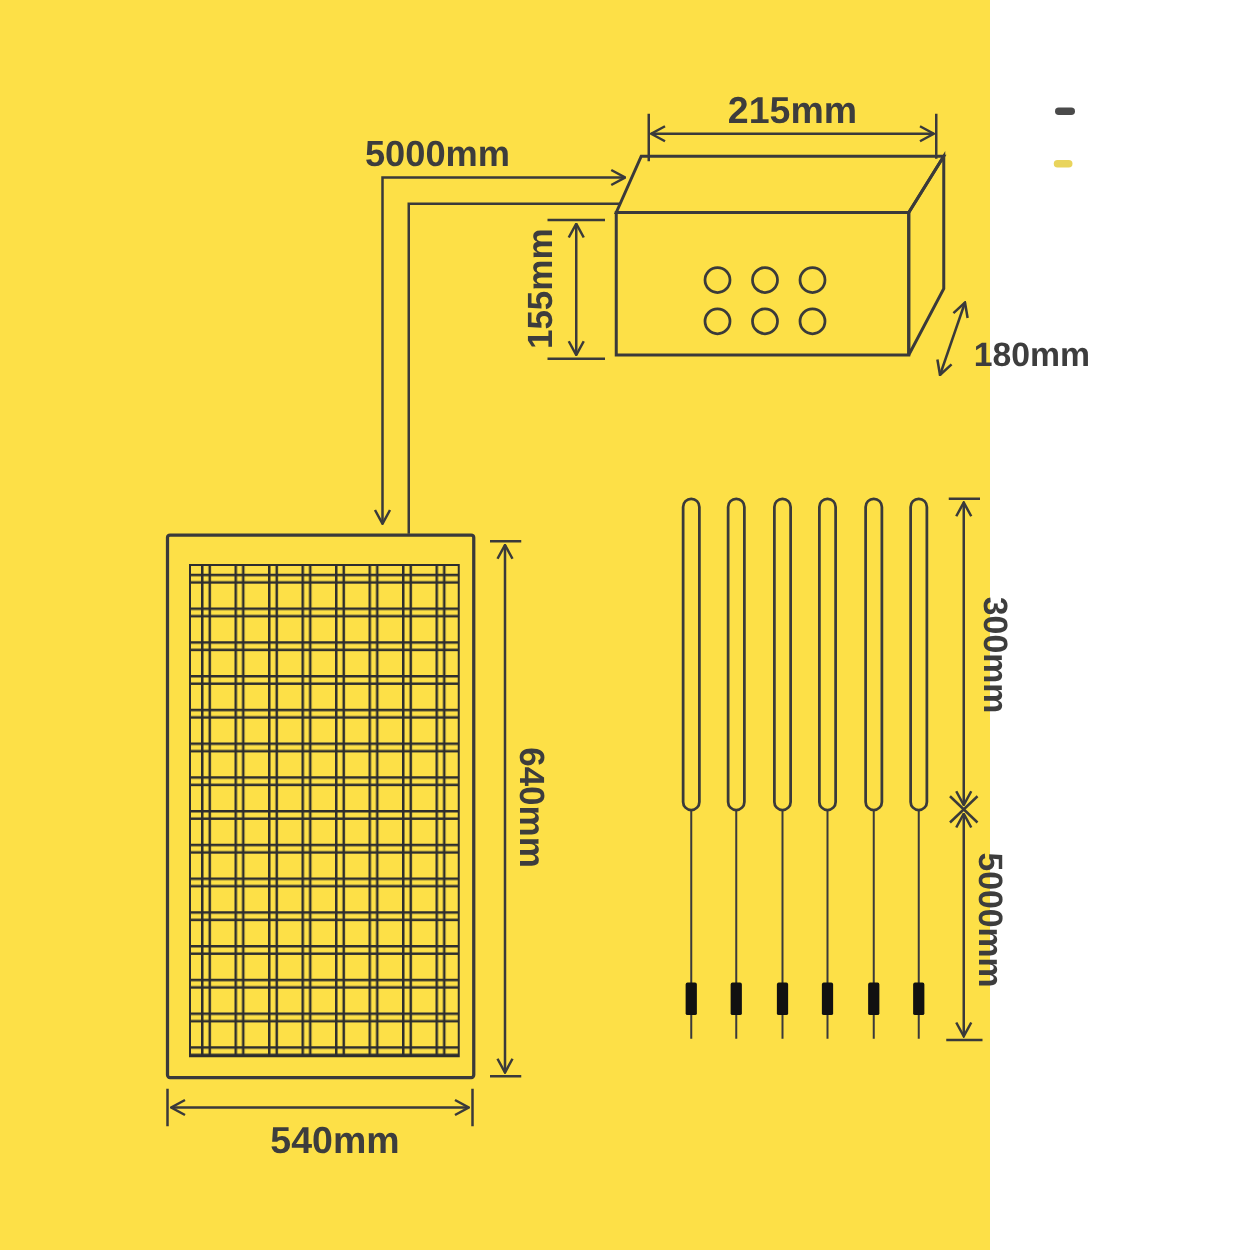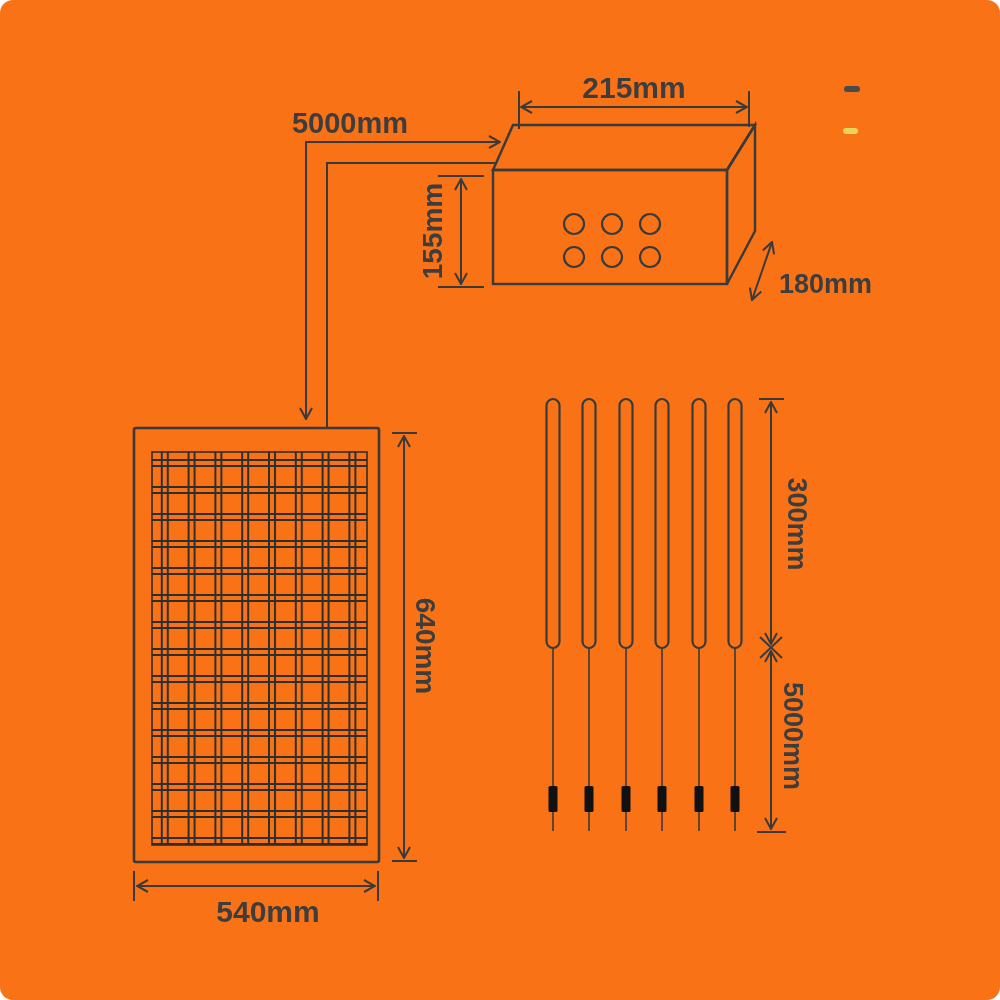--- a/index.html
+++ b/index.html
@@ -1,26 +1,25 @@
 <!DOCTYPE html>
 <html><head>
 <meta charset="utf-8">
 <style>
   html, body {
     margin: 0;
     padding: 0;
     background: #ffffff;
   }
   .stage {
-    width: 1000px;
+    width: 792px;
     height: 1000px;
     position: relative;
-    background: #f97316;
+    background: #fde047;
     font-family: "Liberation Sans", sans-serif;
-    border-radius: 13px;
   }
   svg text {
     font-family: "Liberation Sans", sans-serif;
     font-weight: bold;
     fill: #3d3d3d;
   }
   .ln { stroke: #3a3a3a; fill: none; }
 </style>
 </head>
 <body>

